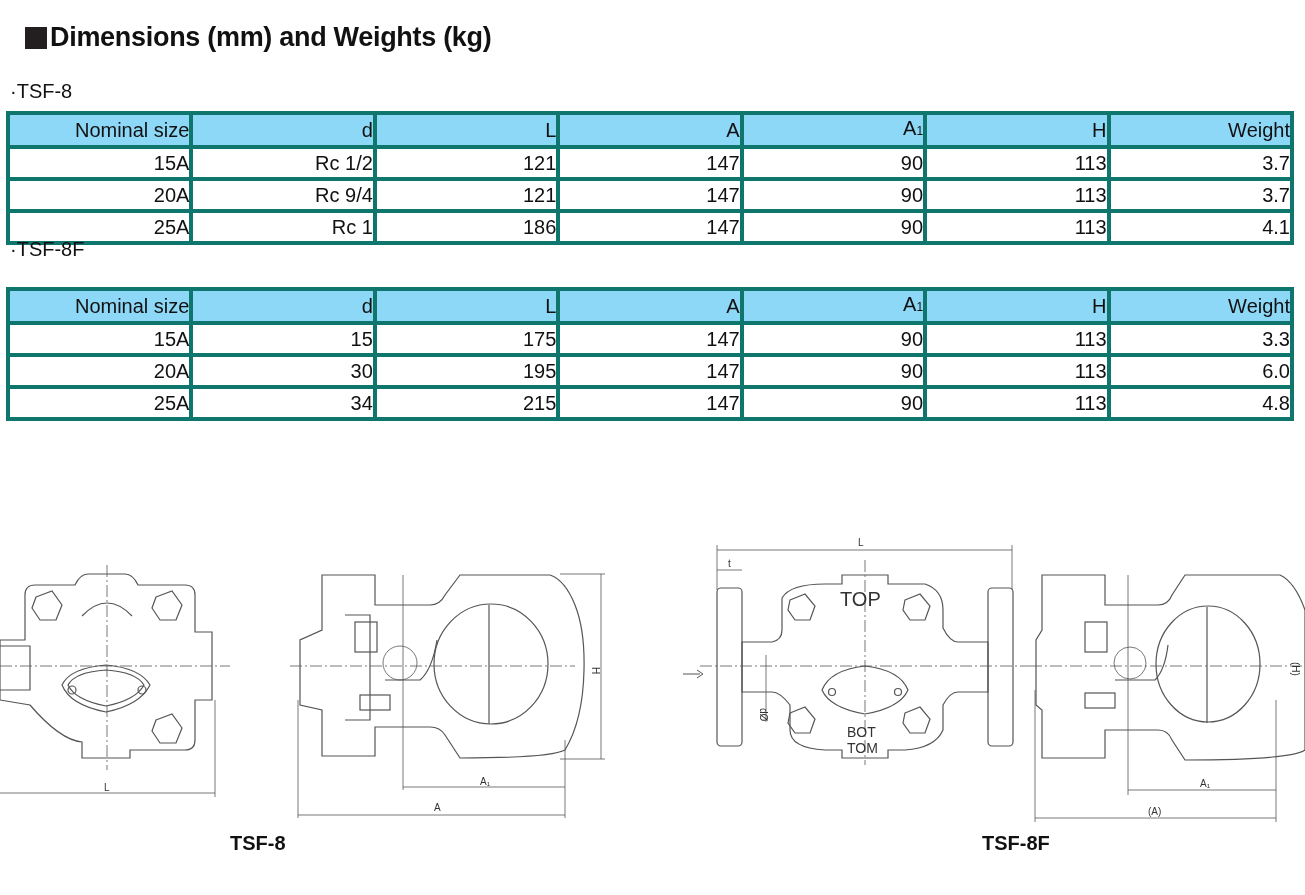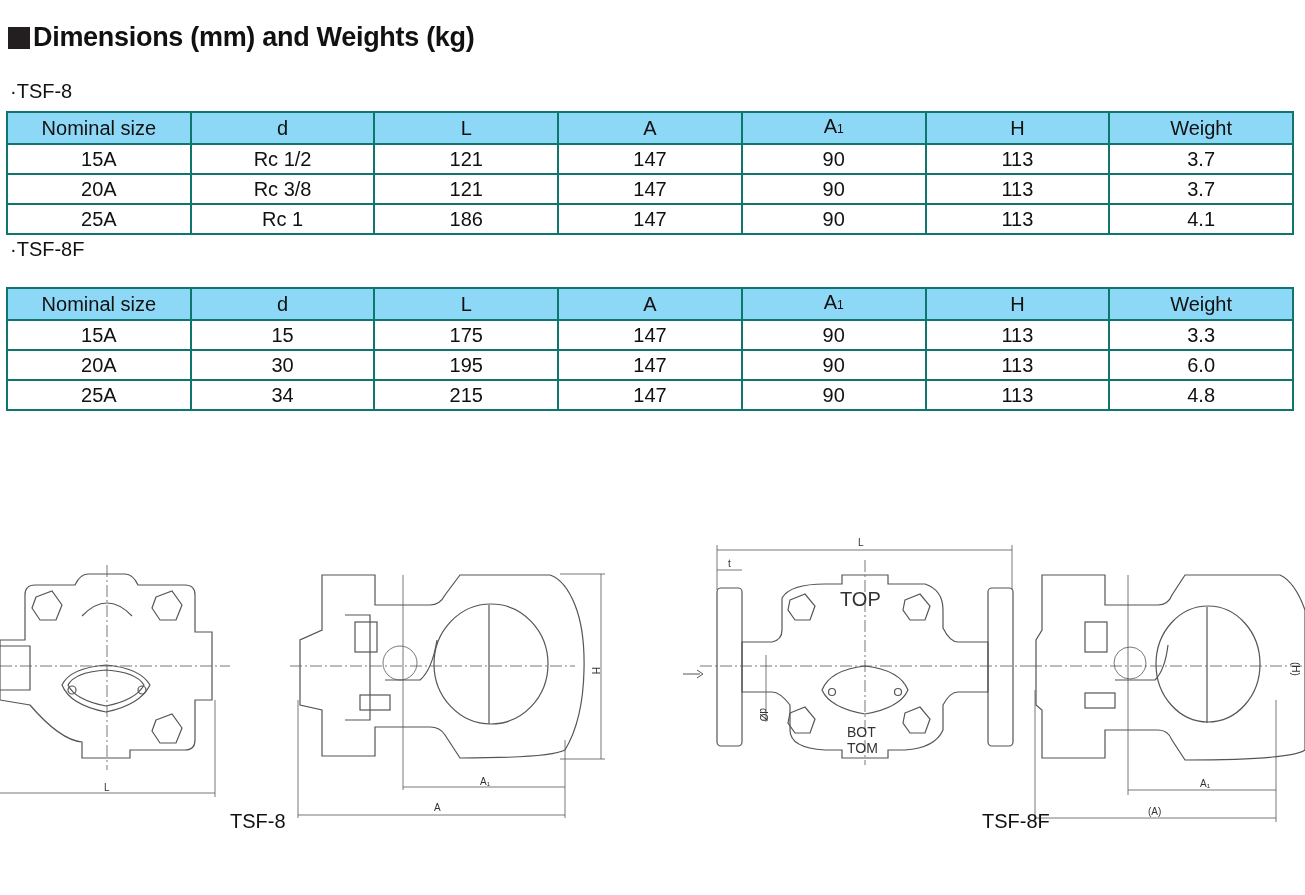--- a/index.html
+++ b/index.html
@@ -1,25 +1,25 @@
 <!DOCTYPE html>
 <html><head>
 <meta charset="utf-8">
 <style>
   html,body{margin:0;padding:0;background:#fff;}
   body{width:1305px;height:895px;position:relative;overflow:hidden;font-family:"Liberation Sans",sans-serif;color:#111;}
-  .title{position:absolute;left:8px;top:22px;font-size:27px;font-weight:bold;letter-spacing:-0.3px;display:flex;align-items:center;}
+  .title{position:absolute;left:25px;top:22px;font-size:27px;font-weight:bold;letter-spacing:-0.3px;display:flex;align-items:center;}
   .title .sq{display:inline-block;width:22px;height:22px;background:#231f20;margin-right:3px;}
   .sub{position:absolute;left:10px;font-size:20px;font-weight:normal;}
   table{position:absolute;left:6px;width:1288px;border-collapse:collapse;table-layout:fixed;}
-  th,td{border:2px solid #0f766e;text-align:center;font-size:20px;padding:0;height:28px;line-height:28px;}
+  th,td{border:4px solid #0f766e;text-align:right;font-size:20px;padding:0;height:28px;line-height:28px;}
   th{background:#8dd8f6;font-weight:normal;height:27px;line-height:27px;}
   sub.s{font-size:12px;vertical-align:baseline;}
   .drawings{position:absolute;left:0;top:530px;width:1305px;height:310px;}
-  .cap{position:absolute;top:810px;font-size:20px;font-weight:normal;text-align:center;}
+  .cap{position:absolute;top:832px;font-size:20px;font-weight:bold;text-align:center;}
   svg text{font-family:"Liberation Sans",sans-serif;}
 </style>
 </head>
 <body>
 
 <div class="title">
   <span class="sq"></span>
   <span>Dimensions (mm) and Weights (kg)</span>
 </div>
 
@@ -41,21 +41,21 @@
       <td>15A</td>
         <td>Rc 1/2</td>
         <td>121</td>
         <td>147</td>
         <td>90</td>
         <td>113</td>
         <td>3.7</td>
     </tr>
     <tr>
       <td>20A</td>
-        <td>Rc 3/8</td>
+        <td>Rc 9/4</td>
         <td>121</td>
         <td>147</td>
         <td>90</td>
         <td>113</td>
         <td>3.7</td>
     </tr>
     <tr>
       <td>25A</td>
         <td>Rc 1</td>
         <td>186</td>

